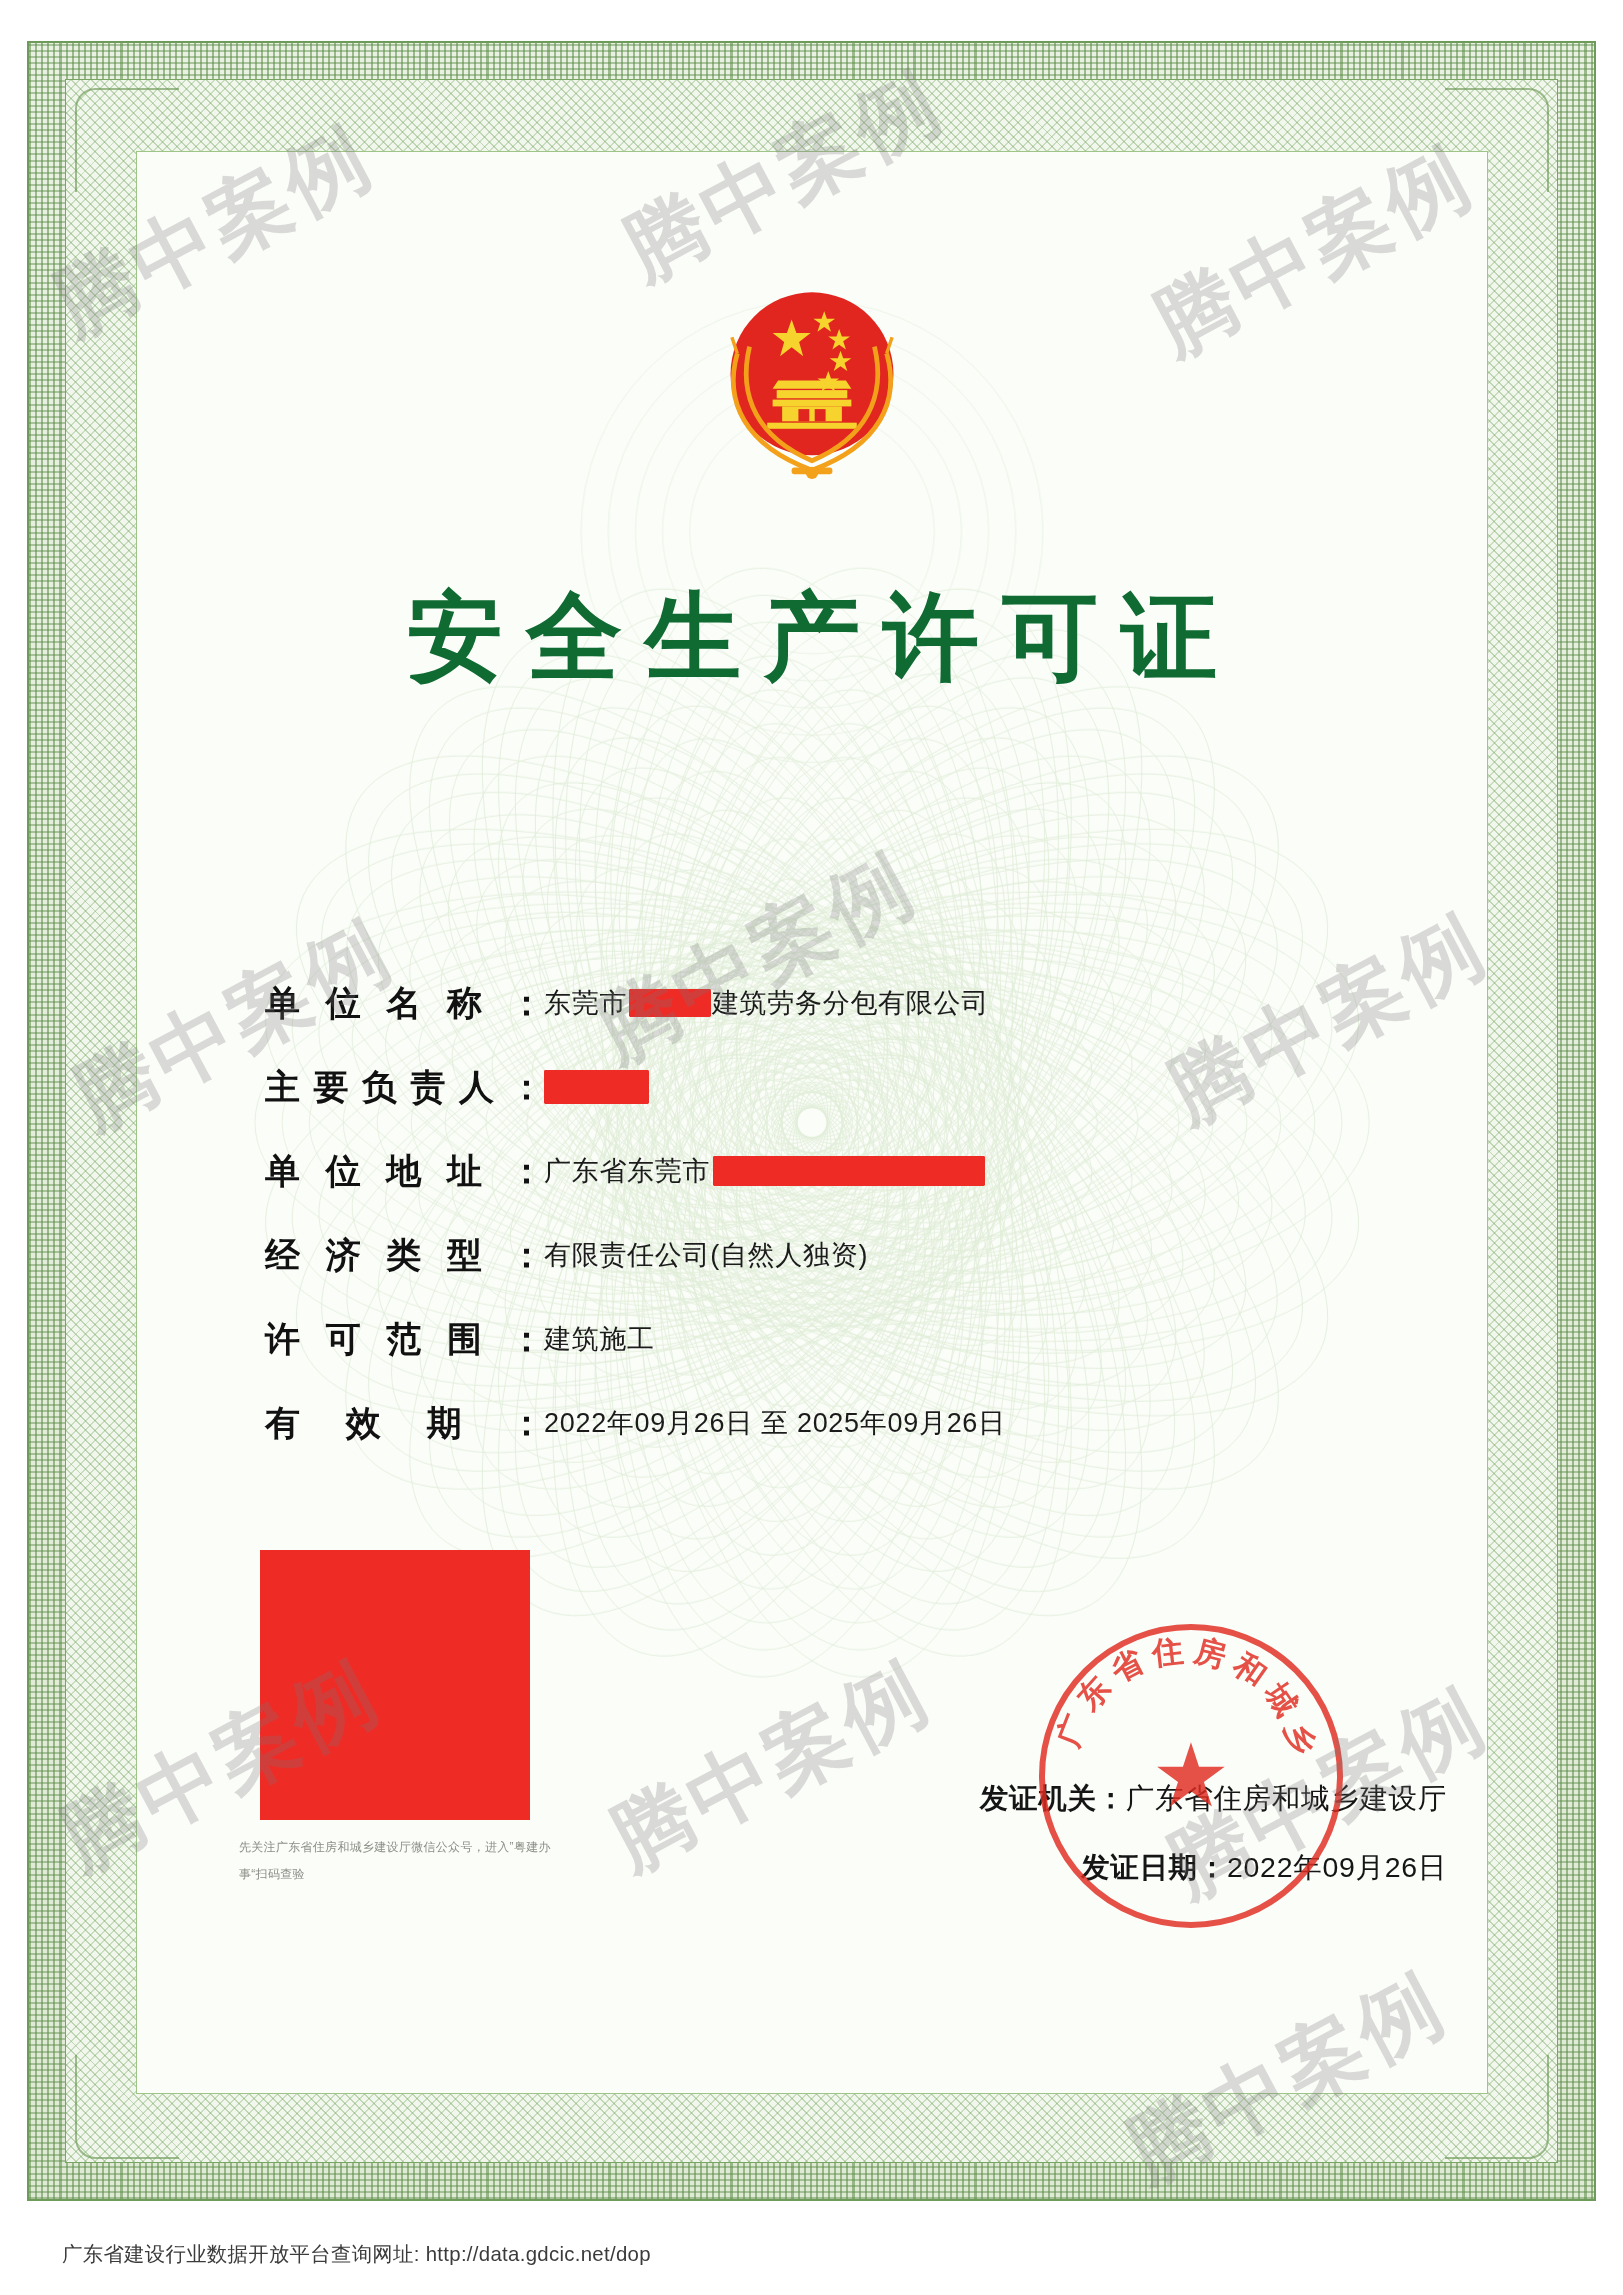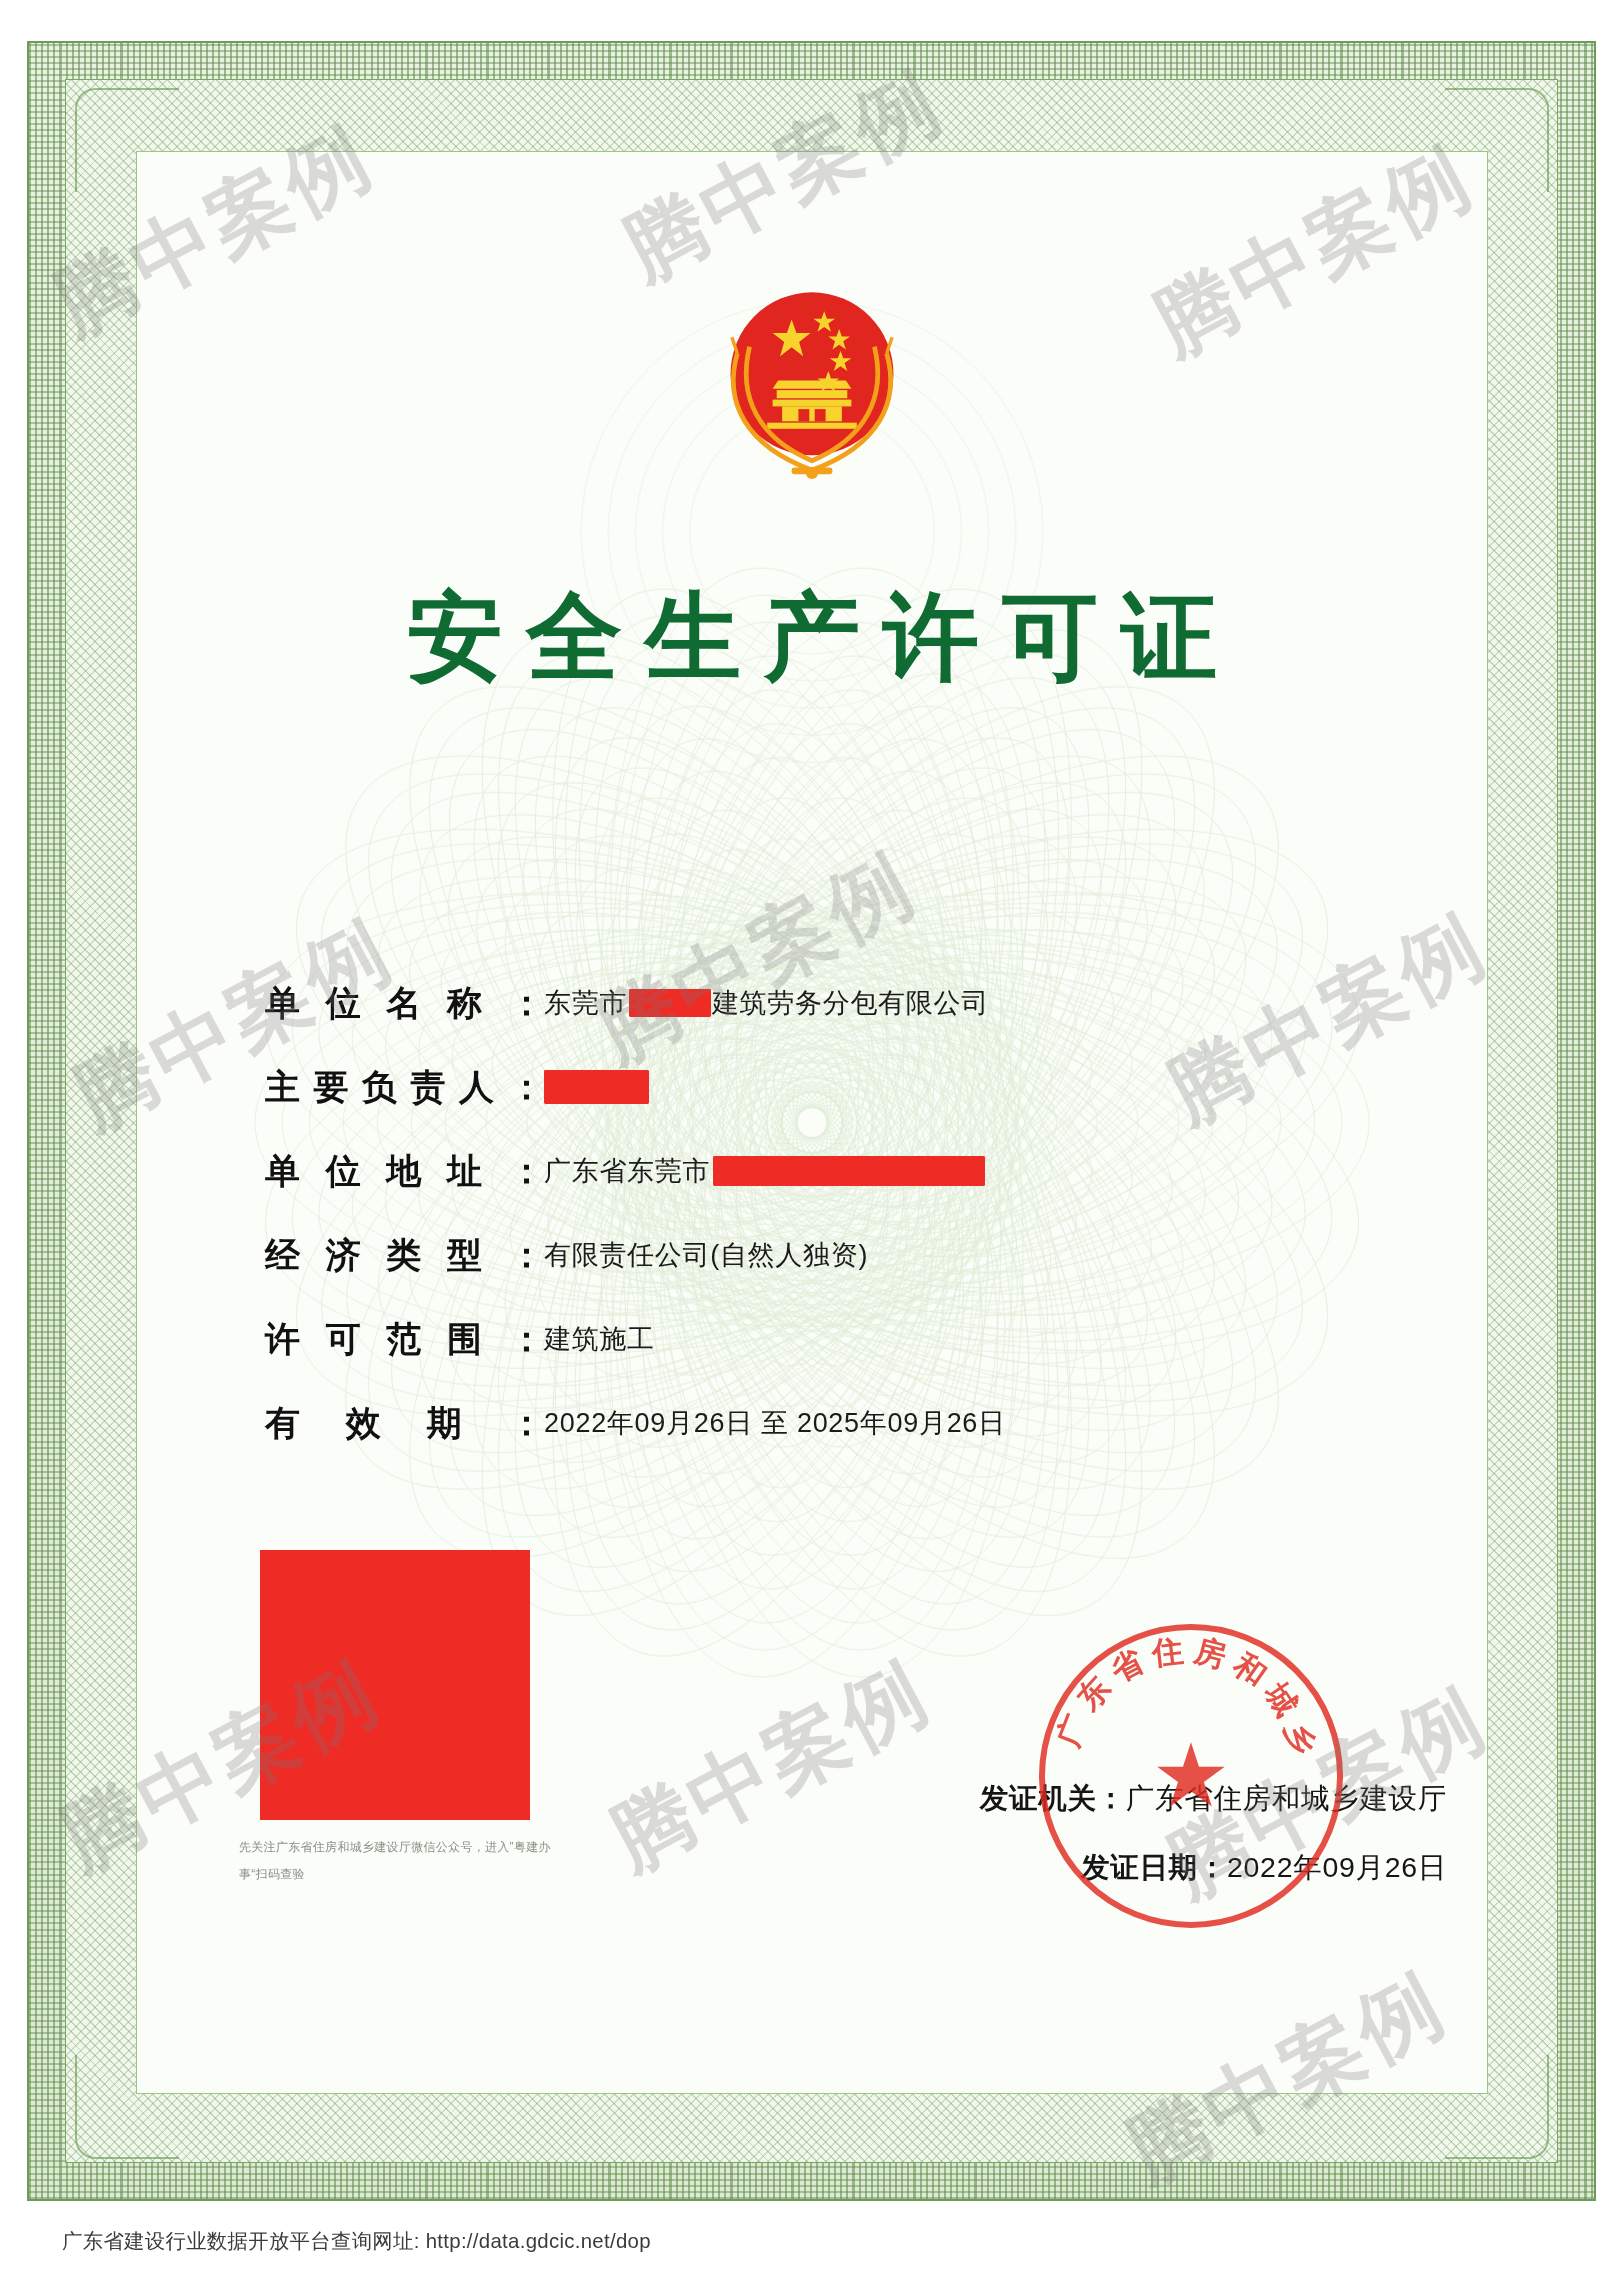--- a/index.html
+++ b/index.html
@@ -222,21 +222,21 @@
   .seal svg { position: absolute; left: 0; top: 0; }
 
   
   .bottom-strip {
     position: absolute;
     left: 0;
     bottom: 27px;
     width: 1624px;
     height: 54px;
     display: flex;
-    align-items: center;
+    align-items: flex-end;
   }
   .bottom-strip .txt {
     margin-left: 62px;
     font-size: 20.4px;
     color: #3b3b3b;
     letter-spacing: 0.3px;
   }
 
   
   .watermarks {

